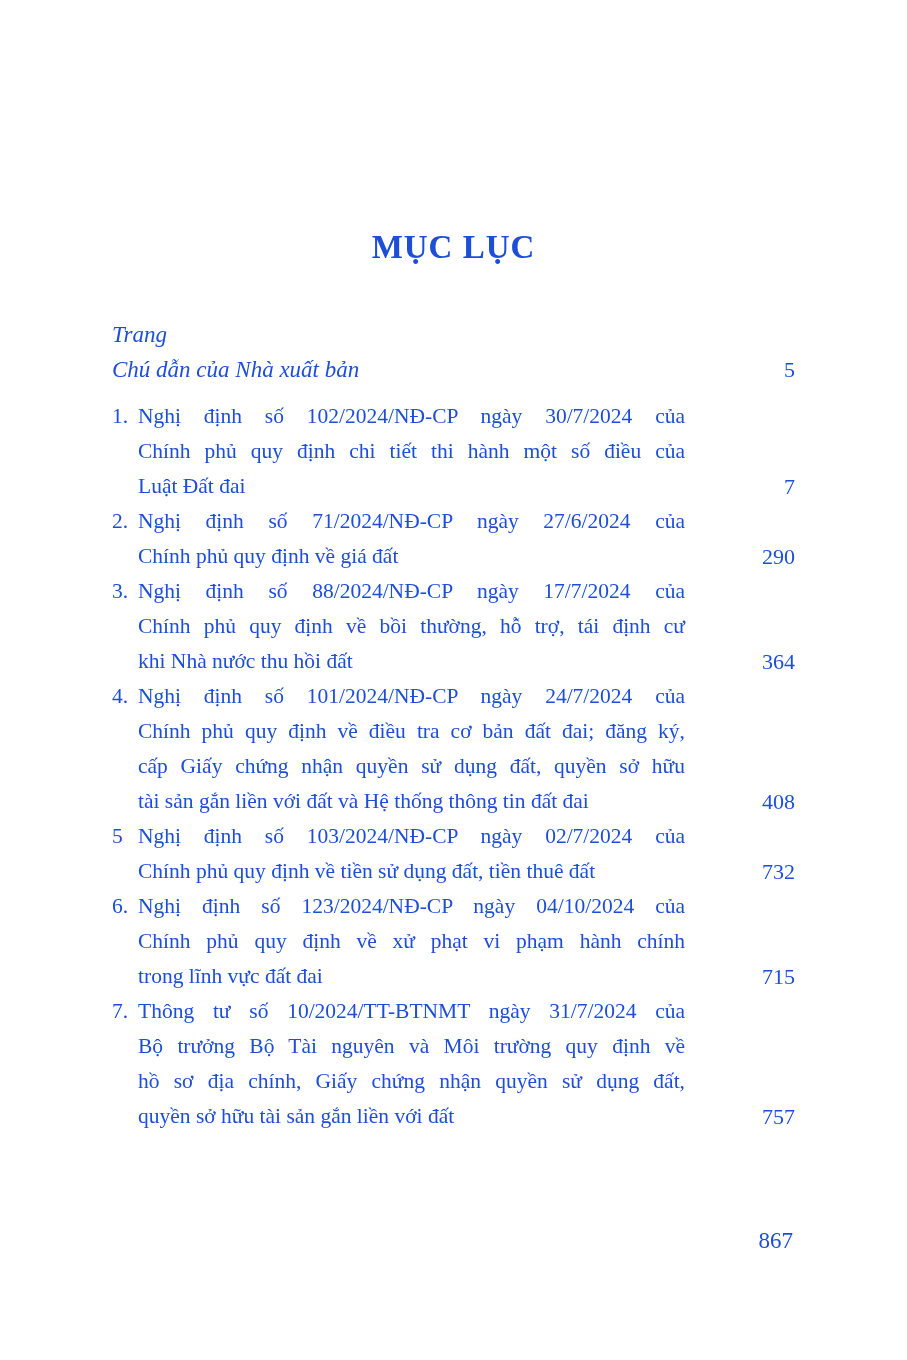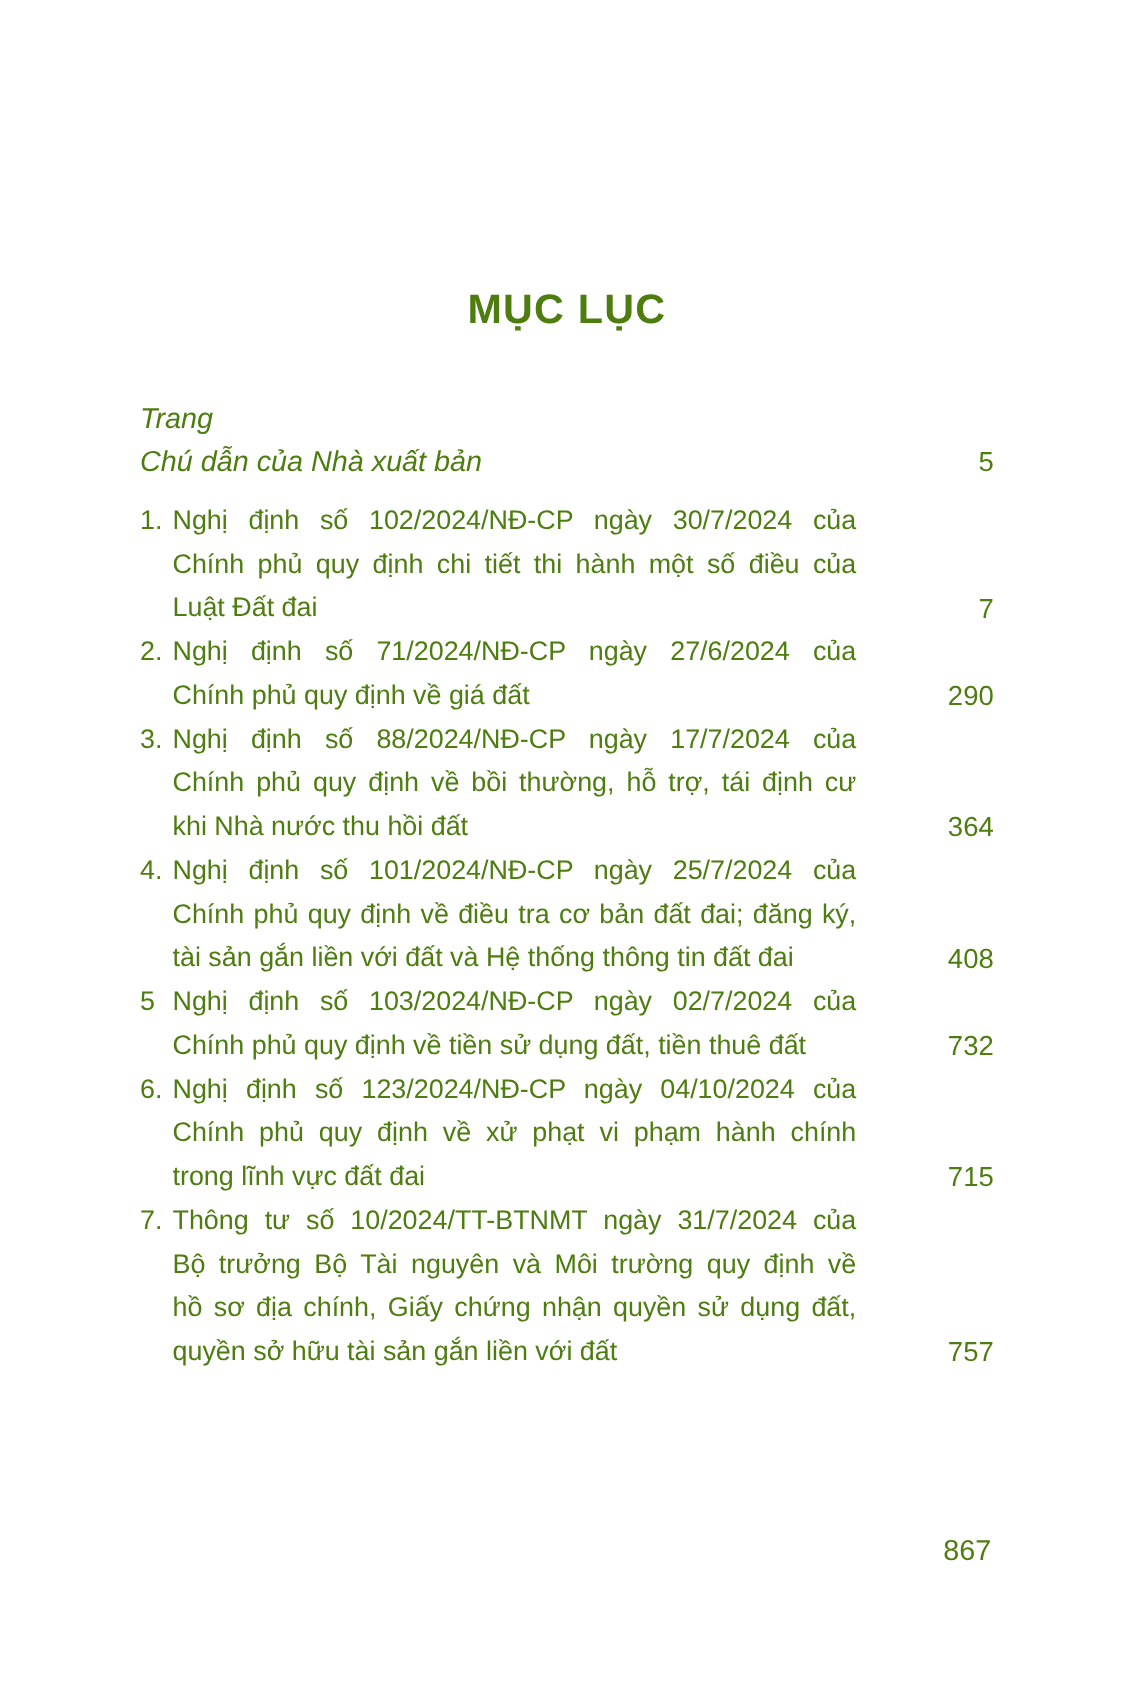--- a/index.html
+++ b/index.html
@@ -1,22 +1,22 @@
 <!DOCTYPE html>
 <html><head>
 <meta charset="utf-8">
 <style>
   html, body { margin: 0; padding: 0; background: #ffffff; }
   .page {
     position: relative;
     width: 907px;
     height: 1360px;
     background: #ffffff;
-    color: #4d7c0f;
-    font-family: Liberation Sans, sans-serif;
+    color: #1d4ed8;
+    font-family: Liberation Serif, serif;
     overflow: hidden;
   }
   .title {
     margin: 0;
     padding-top: 229px;
     text-align: center;
     font-size: 33px;
     line-height: 36px;
     font-weight: bold;
     letter-spacing: 1px;
@@ -107,22 +107,23 @@
         </li>
         <li class="entry">
           <span class="num">3.</span>
           <div class="line jl">Nghị định số 88/2024/NĐ-CP ngày 17/7/2024 của</div>
           <div class="line jl">Chính phủ quy định về bồi thường, hỗ trợ, tái định cư</div>
           <div class="line">khi Nhà nước thu hồi đất</div>
           <span class="page-num">364</span>
         </li>
         <li class="entry">
           <span class="num">4.</span>
-          <div class="line jl">Nghị định số 101/2024/NĐ-CP ngày 25/7/2024 của</div>
+          <div class="line jl">Nghị định số 101/2024/NĐ-CP ngày 24/7/2024 của</div>
           <div class="line jl">Chính phủ quy định về điều tra cơ bản đất đai; đăng ký,</div>
+          <div class="line jl">cấp Giấy chứng nhận quyền sử dụng đất, quyền sở hữu</div>
           <div class="line">tài sản gắn liền với đất và Hệ thống thông tin đất đai</div>
           <span class="page-num">408</span>
         </li>
         <li class="entry">
           <span class="num">5</span>
           <div class="line jl">Nghị định số 103/2024/NĐ-CP ngày 02/7/2024 của</div>
           <div class="line">Chính phủ quy định về tiền sử dụng đất, tiền thuê đất</div>
           <span class="page-num">732</span>
         </li>
         <li class="entry">

